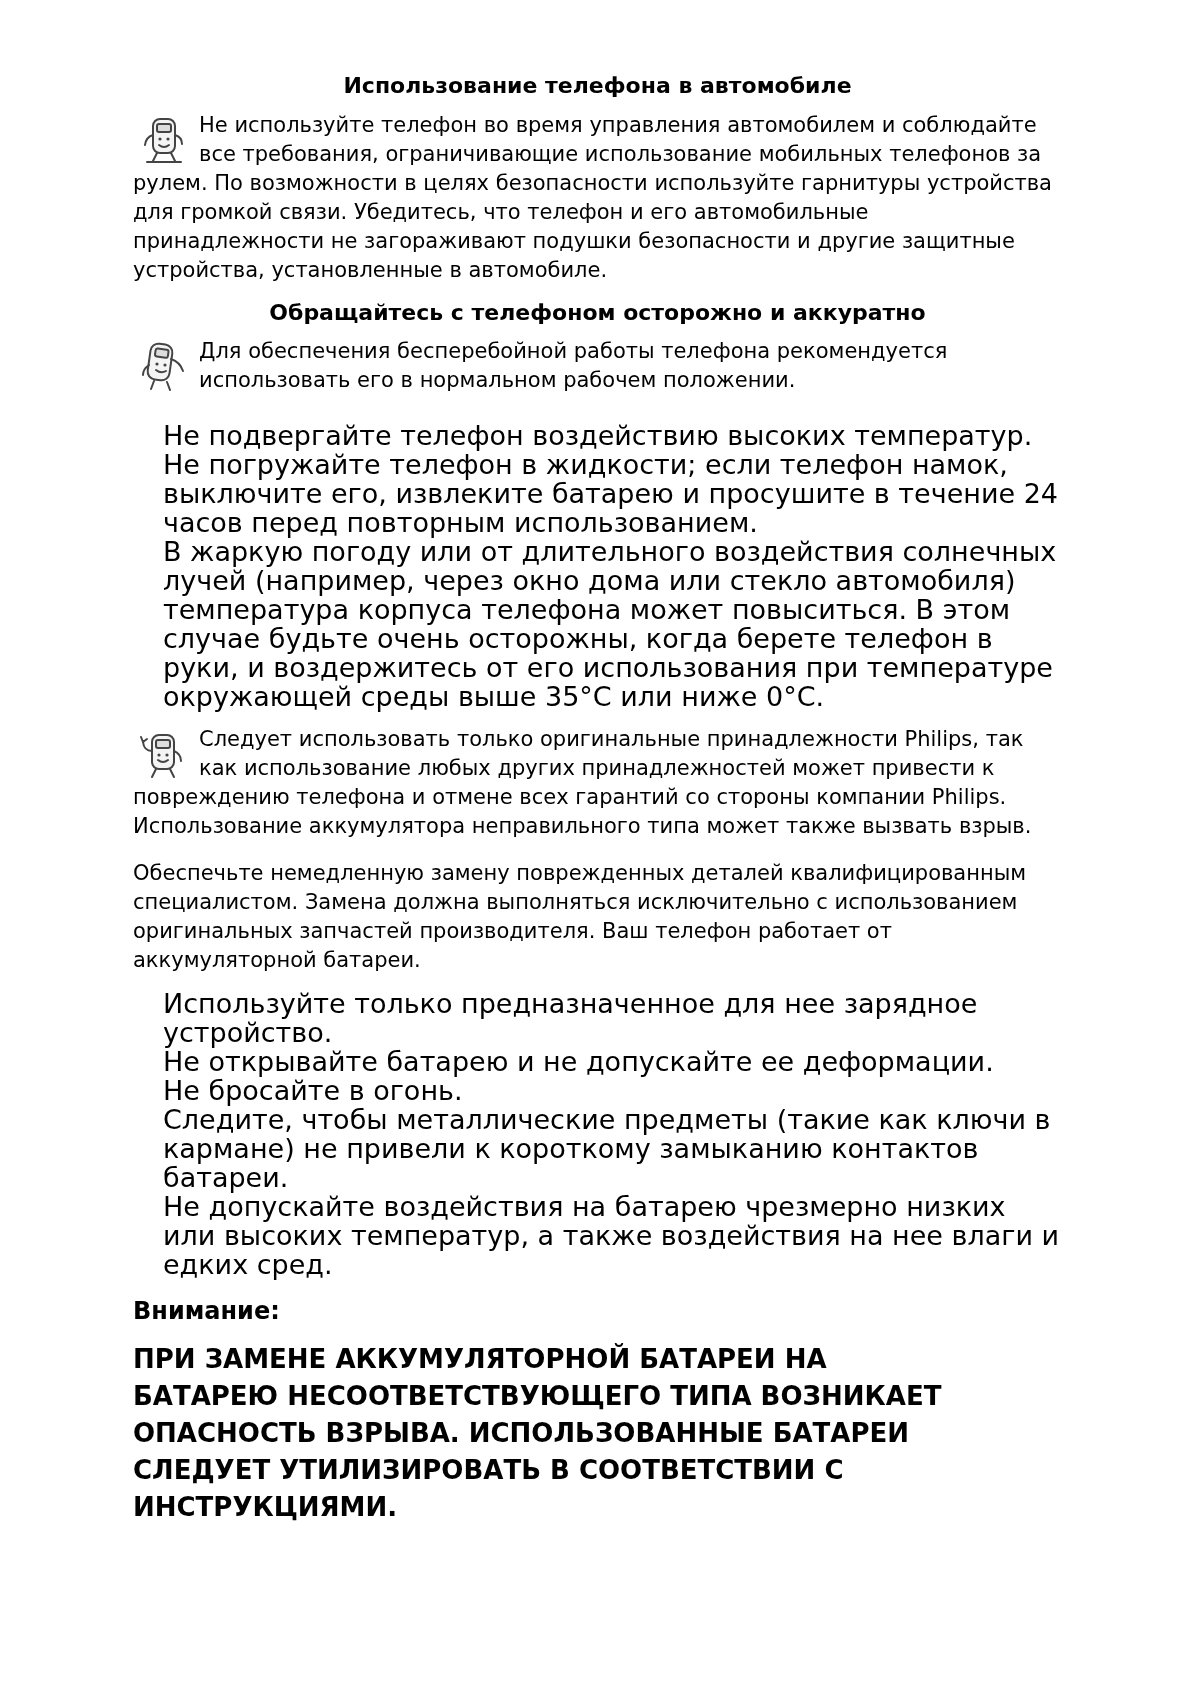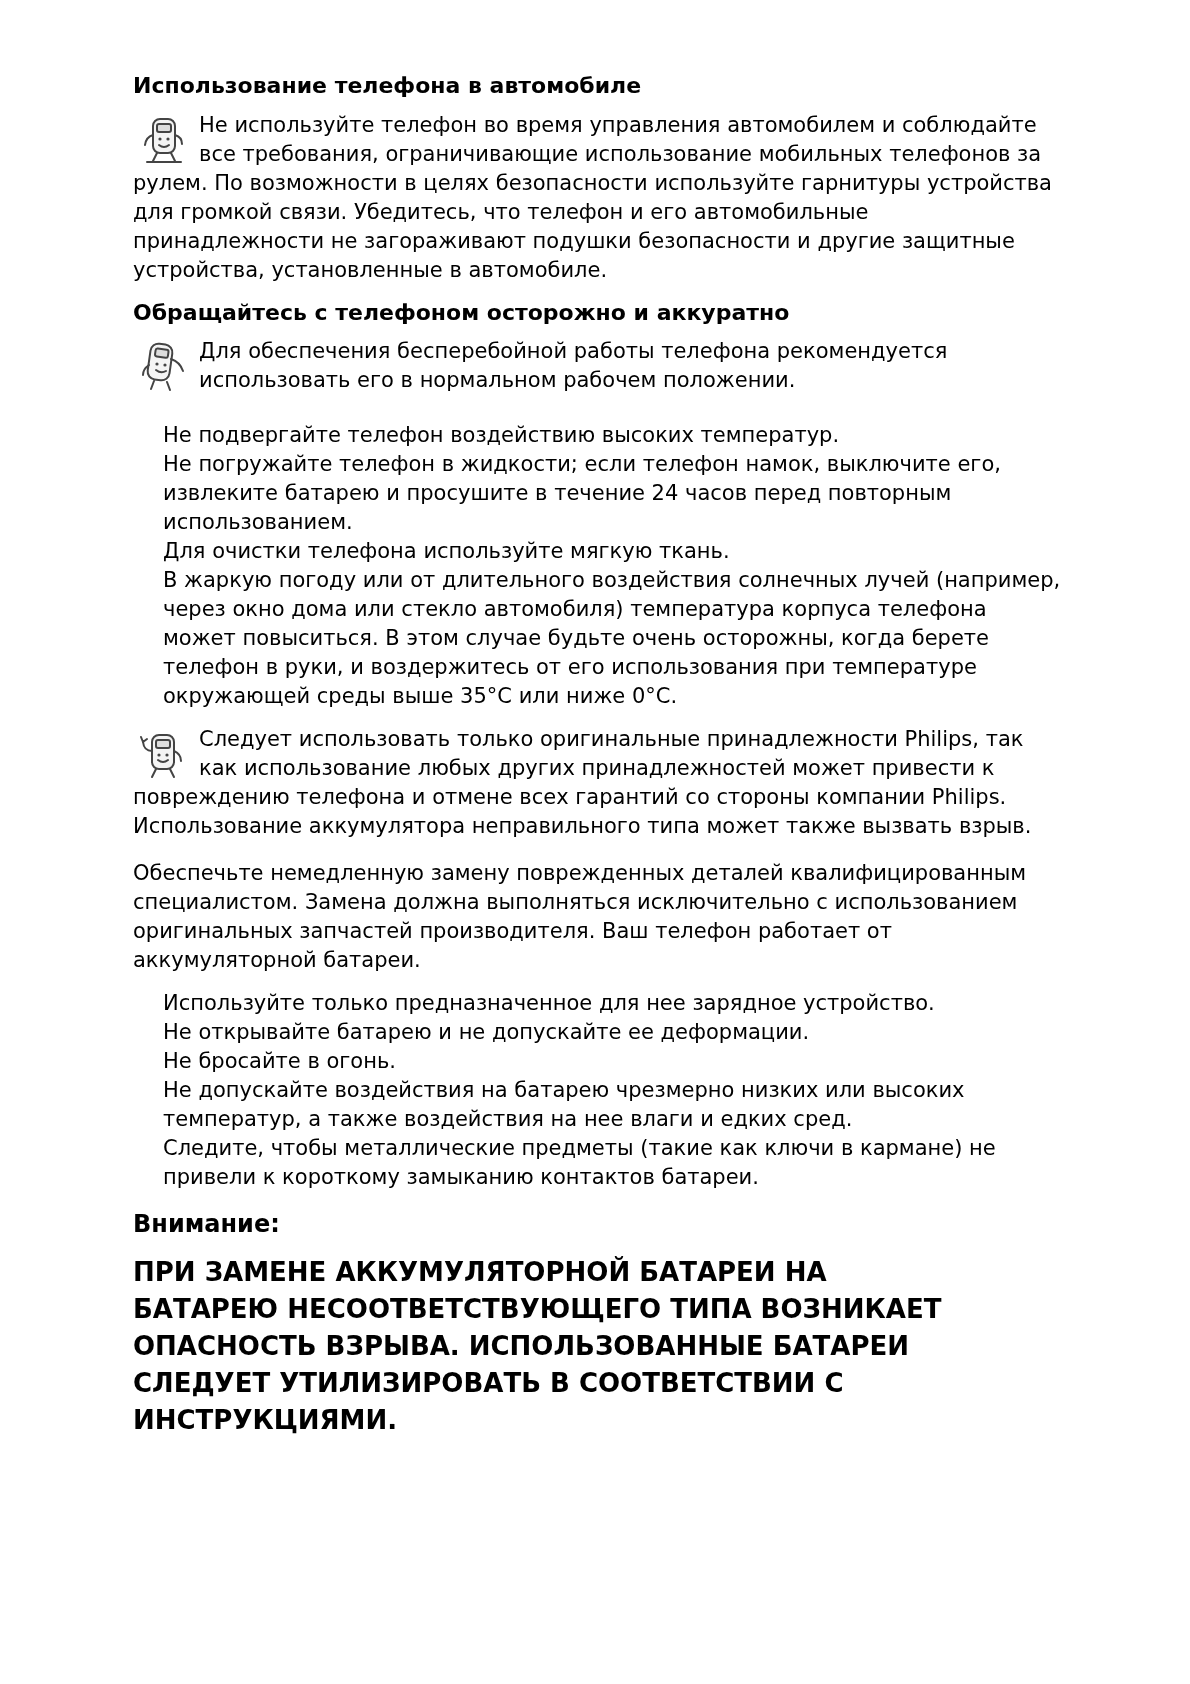--- a/index.html
+++ b/index.html
@@ -19,20 +19,21 @@
     width: 1190px;
     height: 1684px;
     padding: 72px 128px 40px 133px;
     background: #ffffff;
   }
   .section-heading {
     font-size: 22px;
     font-weight: bold;
     margin: 0 0 10px 0;
     line-height: 1.3;
+    text-align: center;
   }
   .section-heading.spaced {
     margin-top: 11px;
   }
   .body-text {
     font-size: 21px;
     line-height: 29px;
     margin: 0 0 14px 0;
   }
   .icon-para {
@@ -45,21 +46,21 @@
     margin: 2px 12px 2px 4px;
   }
   .indent-block {
     margin: 26px 0 14px 30px;
   }
   .indent-block.tight {
     margin-top: 14px;
   }
   .indent-block p {
     margin: 0;
-    font-size: 21px;
+    font-size: 27px;
     line-height: 29px;
   }
   .warning-label {
     font-size: 24px;
     font-weight: bold;
     margin: 18px 0 16px 0;
   }
   .warning-text {
     font-size: 26px;
     font-weight: bold;
@@ -115,21 +116,20 @@
           <path d="M17 42 l-3 8 M30 43 l3 8"></path>
         </g>
       </svg>
     </span>
     <p class="body-text" style="margin-bottom:0">Для обеспечения бесперебойной работы телефона рекомендуется использовать его в нормальном рабочем положении.</p>
   </div>
 
   <div class="indent-block">
     <p>Не подвергайте телефон воздействию высоких температур.</p>
     <p>Не погружайте телефон в жидкости; если телефон намок, выключите его, извлеките батарею и просушите в течение 24 часов перед повторным использованием.</p>
-    <p>Для очистки телефона используйте мягкую ткань.</p>
     <p>В жаркую погоду или от длительного воздействия солнечных лучей (например, через окно дома или стекло автомобиля) температура корпуса телефона может повыситься. В этом случае будьте очень осторожны, когда берете телефон в руки, и воздержитесь от его использования при температуре окружающей среды выше 35°C или ниже 0°C.</p>
   </div>
 
 
   <div class="icon-para clearfix">
     <span class="char-icon">
       <svg viewBox="0 0 50 52" width="50" height="52" aria-hidden="true">
         <g fill="none" stroke="#444" stroke-width="2" stroke-linecap="round" stroke-linejoin="round">
           <rect x="15" y="8" width="22" height="34" rx="7" fill="#f4f4f4"></rect>
           <rect x="19" y="13" width="14" height="8" rx="2" fill="#ddd"></rect>
@@ -145,21 +145,21 @@
     </span>
     <p class="body-text" style="margin-bottom:0">Следует использовать только оригинальные принадлежности Philips, так как использование любых других принадлежностей может привести к повреждению телефона и отмене всех гарантий со стороны компании Philips. Использование аккумулятора неправильного типа может также вызвать взрыв.</p>
   </div>
 
   <p class="body-text" style="margin-top:18px">Обеспечьте немедленную замену поврежденных деталей квалифицированным специалистом. Замена должна выполняться исключительно с использованием оригинальных запчастей производителя. Ваш телефон работает от аккумуляторной батареи.</p>
 
   <div class="indent-block tight">
     <p>Используйте только предназначенное для нее зарядное устройство.</p>
     <p>Не открывайте батарею и не допускайте ее деформации.</p>
     <p>Не бросайте в огонь.</p>
+    <p>Следите, чтобы металлические предметы (такие как ключи в кармане) не привели к короткому замыканию контактов батареи.</p>
     <p>Не допускайте воздействия на батарею чрезмерно низких или высоких температур, а также воздействия на нее влаги и едких сред.</p>
-    <p>Следите, чтобы металлические предметы (такие как ключи в кармане) не привели к короткому замыканию контактов батареи.</p>
   </div>
 
   <p class="warning-label">Внимание:</p>
 
   <p class="warning-text">ПРИ ЗАМЕНЕ АККУМУЛЯТОРНОЙ БАТАРЕИ НА БАТАРЕЮ НЕСООТВЕТСТВУЮЩЕГО ТИПА ВОЗНИКАЕТ ОПАСНОСТЬ ВЗРЫВА. ИСПОЛЬЗОВАННЫЕ БАТАРЕИ СЛЕДУЕТ УТИЛИЗИРОВАТЬ В СООТВЕТСТВИИ С ИНСТРУКЦИЯМИ.</p>
 
 </div>
 
 </body></html>

